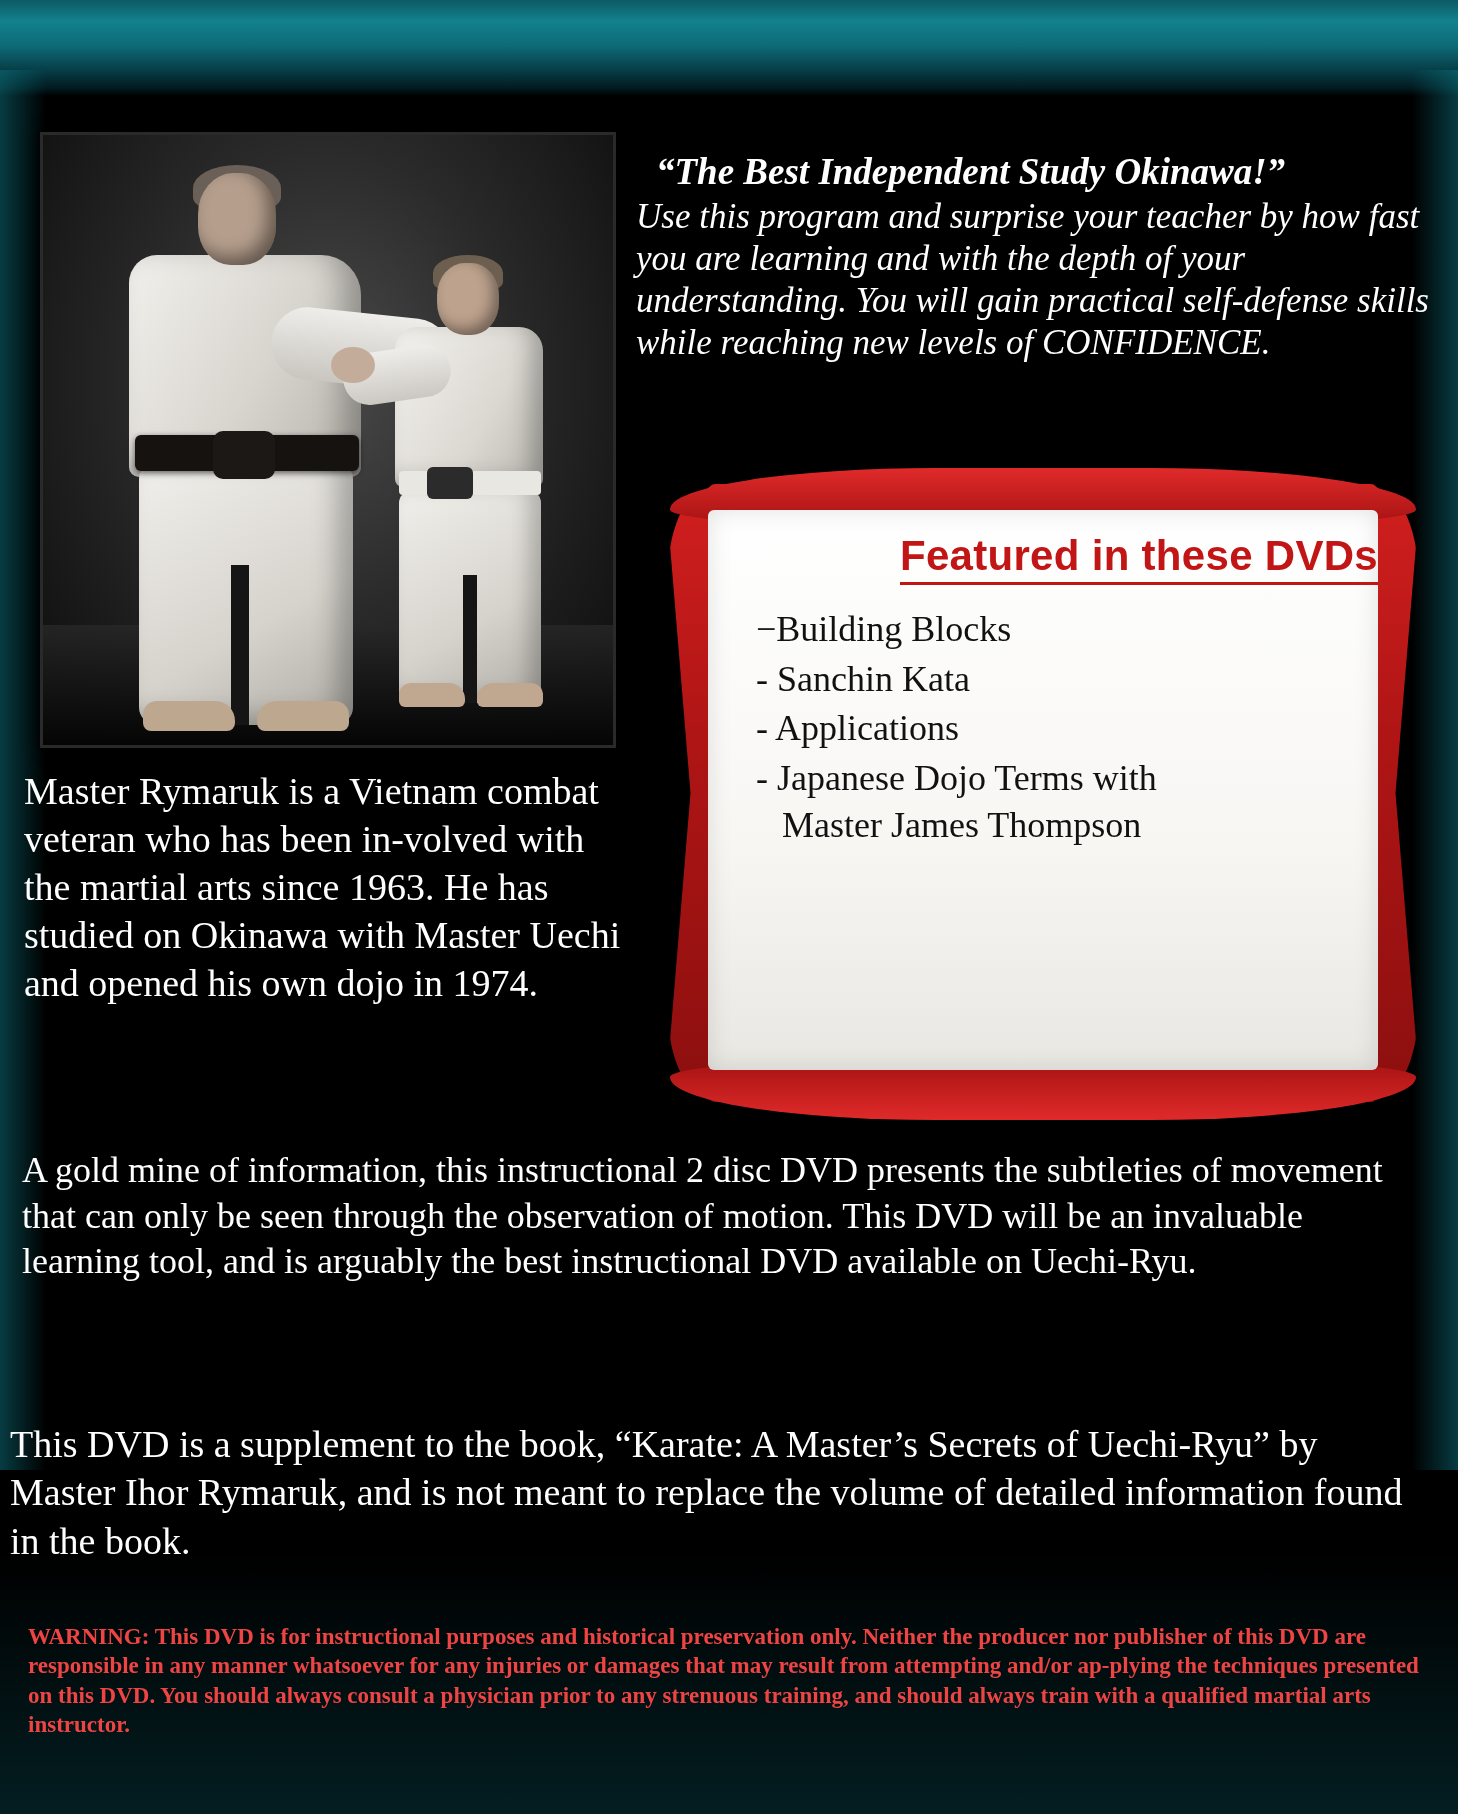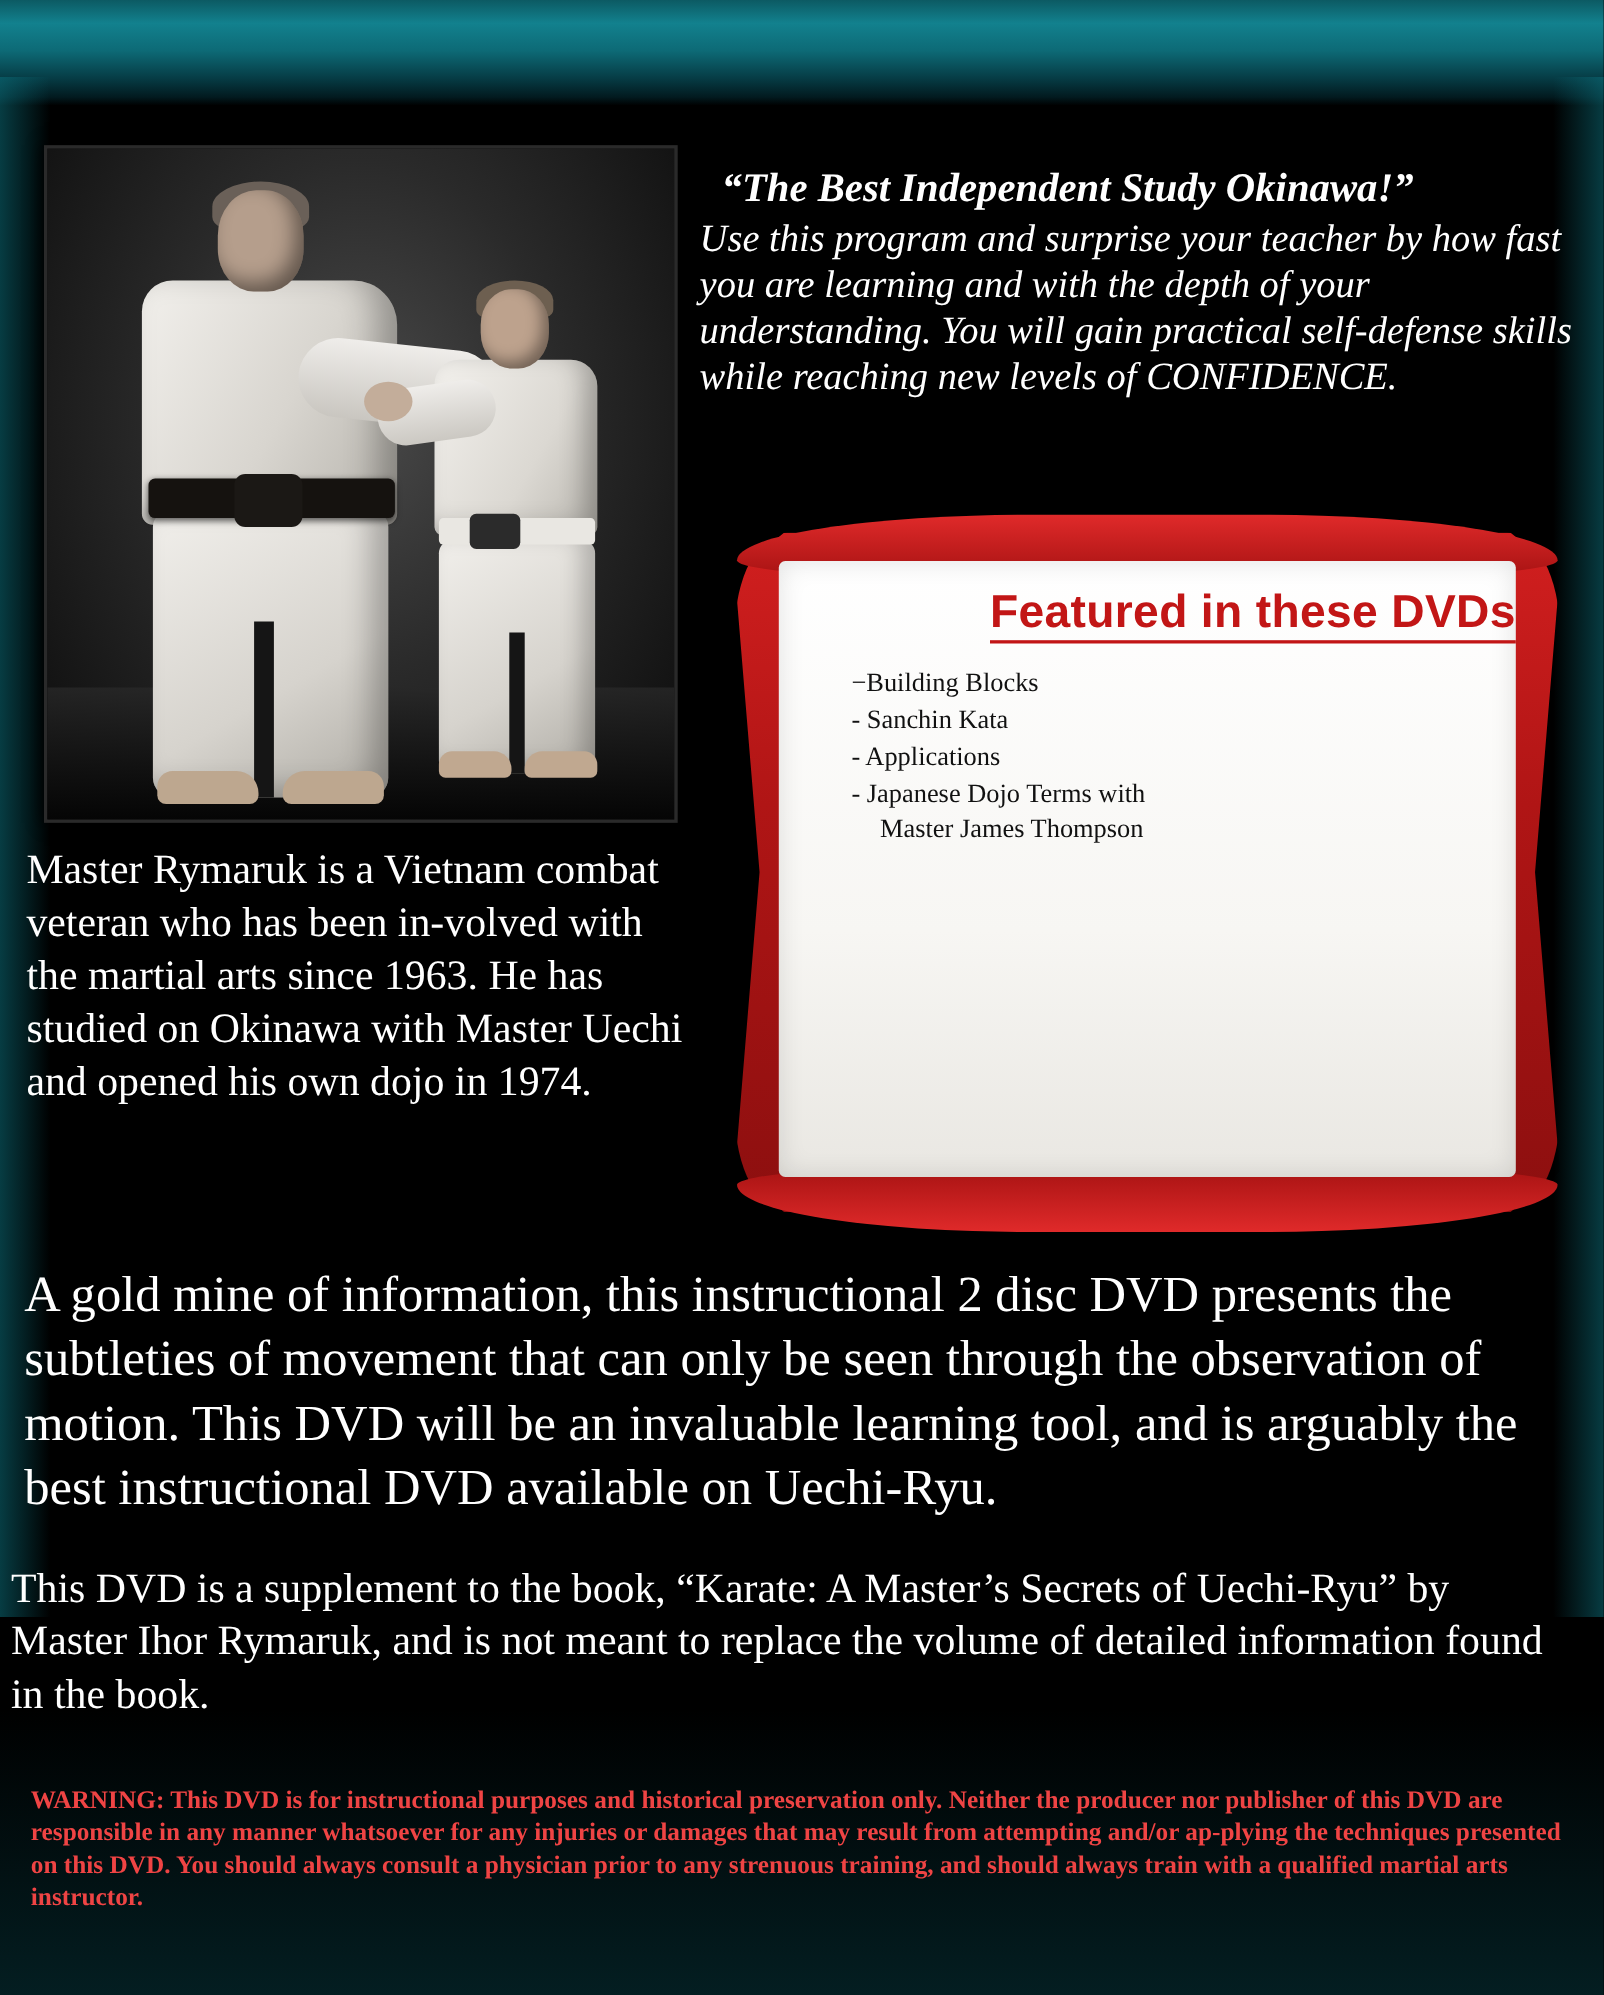--- a/index.html
+++ b/index.html
@@ -226,45 +226,45 @@
     font-weight: bold;
     font-size: 42px;
     letter-spacing: 0.3px;
   }
   .featured-title span {
     border-bottom: 3px solid #c21616;
     padding-bottom: 3px;
   }
   .featured-list {
     margin: 26px 0 0 0;
-    padding: 0 20px 0 66px;
+    padding: 0 20px 0 48px;
     list-style: none;
     color: #111111;
-    font-size: 24px;
+    font-size: 36px;
     line-height: 1.32;
   }
   .featured-list li { margin: 0 0 2px 0; }
   .featured-list li .cont { display: block; padding-left: 26px; }
 
   
   .bio {
     position: absolute;
     left: 24px;
     top: 768px;
     width: 600px;
     font-size: 38px;
     line-height: 1.26;
     color: #ffffff;
   }
   .para-1 {
     position: absolute;
     left: 22px;
     top: 1148px;
     width: 1400px;
-    font-size: 46px;
+    font-size: 36px;
     line-height: 1.27;
     color: #ffffff;
   }
   .para-2 {
     position: absolute;
     left: 10px;
     top: 1420px;
     width: 1420px;
     font-size: 38px;
     line-height: 1.27;

